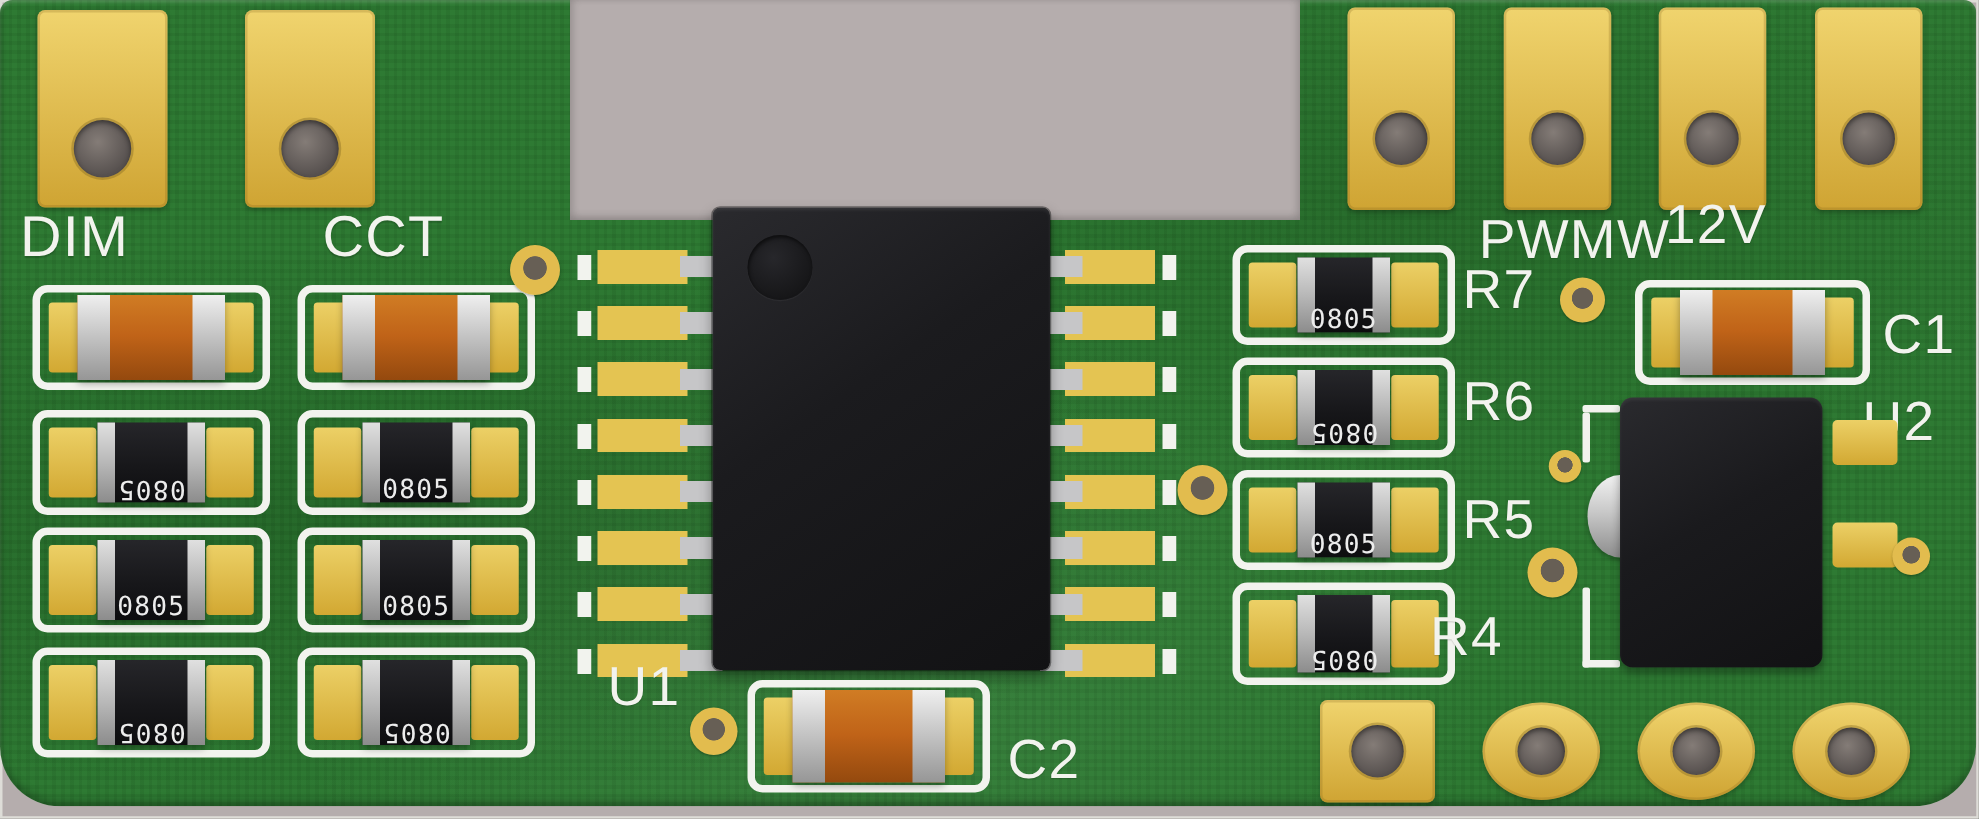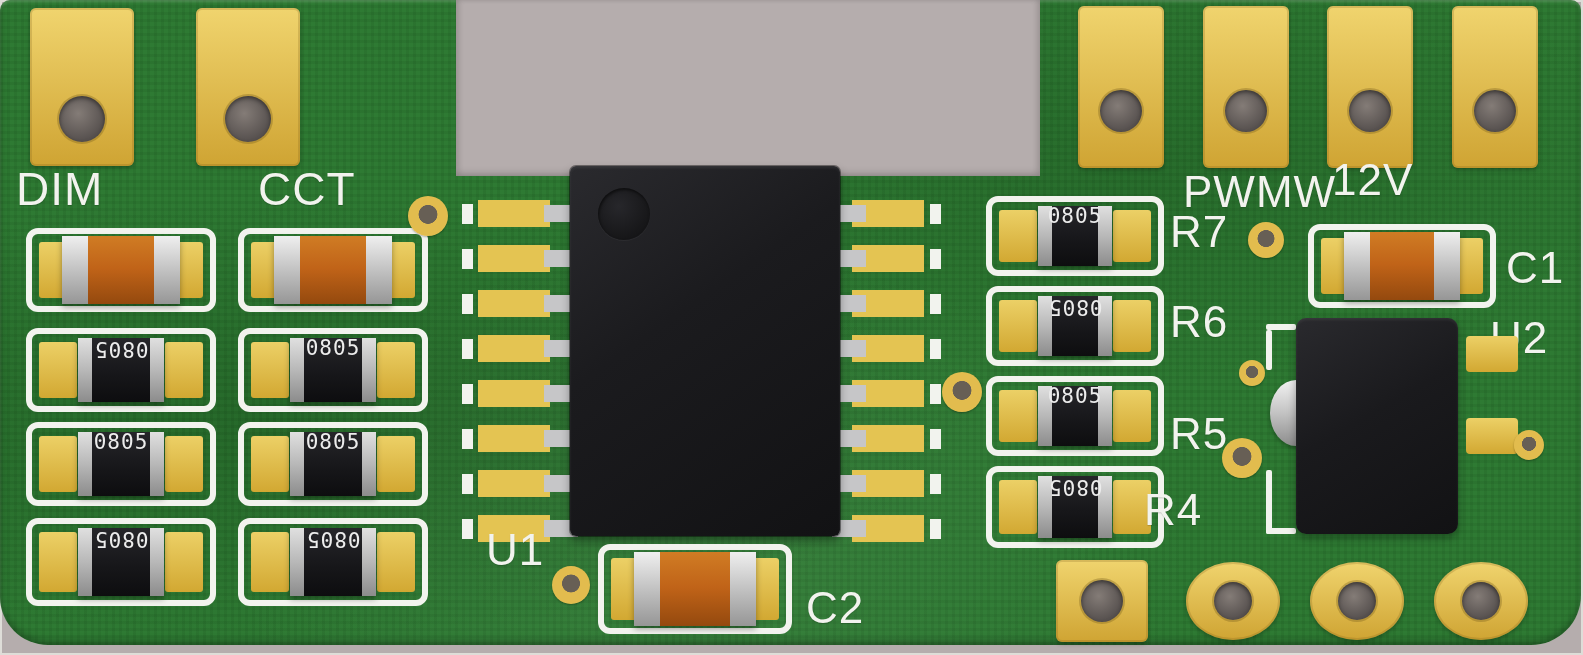--- a/index.html
+++ b/index.html
@@ -63,21 +63,21 @@
     position:absolute;border:6px solid var(--silk);border-radius:12px;box-sizing:border-box;
   }
   .upad{
     position:absolute;top:8px;bottom:8px;width:38px;border-radius:3px;
     background:linear-gradient(180deg,var(--pad-hi),var(--pad-lo));
   }
   .upad.l{left:7px}.upad.r{right:7px}
   .rbody{
     position:absolute;left:46px;right:46px;top:4px;bottom:4px;
     background:linear-gradient(180deg,#26262a 0%,#17171a 55%,#0d0d0f 100%);
-    display:flex;align-items:flex-start;justify-content:center;
+    display:flex;align-items:flex-end;justify-content:center;
     box-shadow:0 3px 6px rgba(0,0,0,.35);
   }
   .rbody::before,.rbody::after{
     content:"";position:absolute;top:0;bottom:0;width:14px;
     background:linear-gradient(180deg,#e0e0e0 0%,#b8b8b8 50%,#8c8c8c 100%);
   }
   .rbody::before{left:0}.rbody::after{right:0}
   .mark{
     color:#ececec;font:400 21px/1 "DejaVu Sans Mono", monospace;letter-spacing:1px;z-index:1;
   }
@@ -260,21 +260,21 @@
     </div>
     <div class="unit" style="left:986px;top:466px;width:178px;height:82px">
       <div class="upad l"></div>
       <div class="upad r"></div>
       <div class="rbody rot">
           <span class="mark">0805</span>
         </div>
     </div>
     <div class="slabel sm" style="left:1170px;top:210px">R7</div>
     <div class="slabel sm" style="left:1170px;top:300px">R6</div>
-    <div class="slabel sm" style="left:1170px;top:412px">R5</div>
+    <div class="slabel sm" style="left:1170px;top:394px">R5</div>
     <div class="slabel sm" style="left:1144px;top:488px">R4</div>
 
     <div class="thtpad" style="left:1056px;top:560px;width:92px;height:82px">
       <div class="hole" style="left:25px;top:20px;width:42px;height:42px"></div>
     </div>
     <div class="ovalpad" style="left:1186px;top:562px;width:94px;height:78px">
       <div class="hole" style="left:28px;top:20px;width:38px;height:38px"></div>
     </div>
     <div class="ovalpad" style="left:1310px;top:562px;width:94px;height:78px">
       <div class="hole" style="left:28px;top:20px;width:38px;height:38px"></div>

